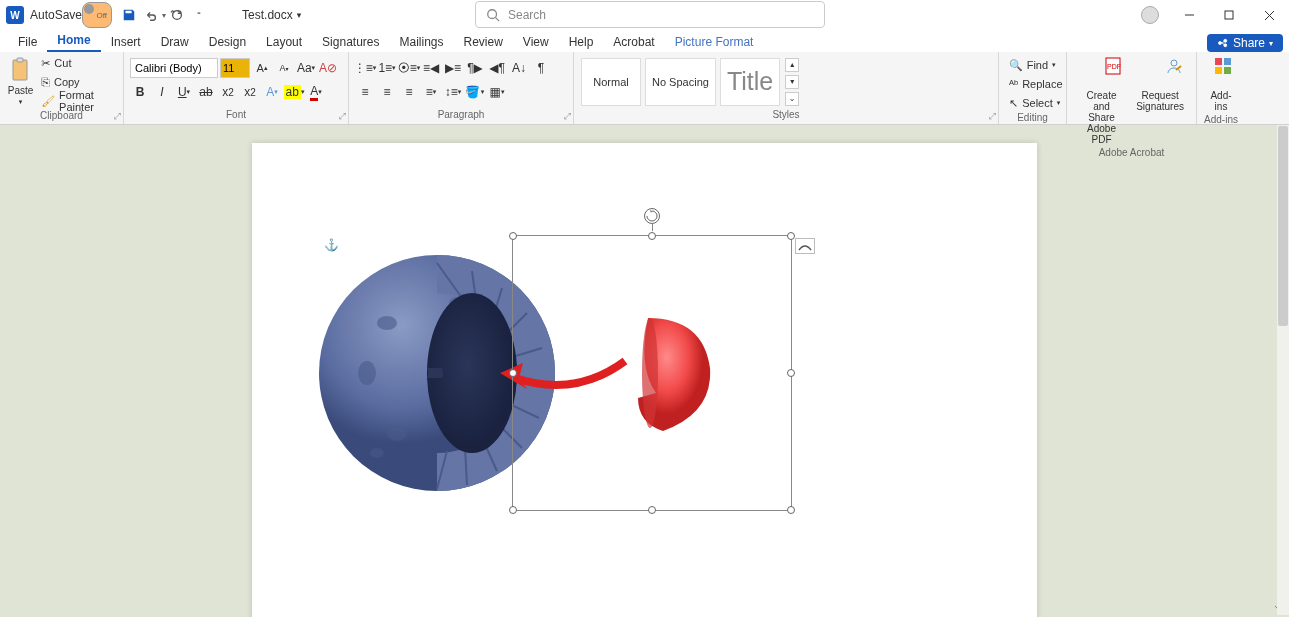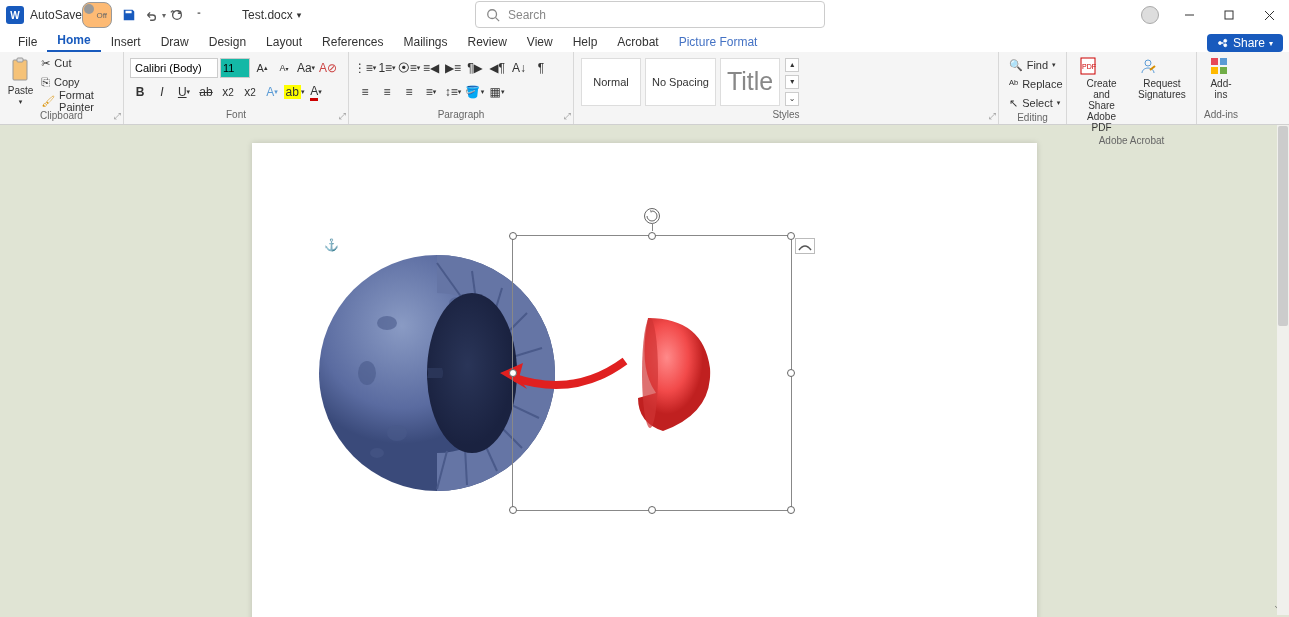--- a/index.html
+++ b/index.html
@@ -32,30 +32,30 @@
 .group-label { text-align: center; font-size: 10px; color: #666; padding-bottom: 2px; position: relative; }
 .group-launcher { position: absolute; right: 2px; bottom: 2px; font-size: 9px; color: #888; }
 
 .big-btn { width: 36px; height: 55px; display: flex; flex-direction: column; align-items: center; justify-content: center; gap: 2px; font-size: 10px; }
 .small-row { display: flex; flex-direction: column; gap: 1px; }
 .small-btn { display: flex; align-items: center; gap: 4px; padding: 1px 4px; font-size: 11px; height: 18px; }
 .icon-btn { width: 20px; height: 20px; display: flex; align-items: center; justify-content: center; font-size: 12px; }
 
 .font-row { display: flex; gap: 2px; align-items: center; }
 .font-select { width: 88px; height: 20px; border: 1px solid #ccc; background: #fff; font-size: 11px; padding: 0 4px; }
-.size-select { width: 30px; height: 20px; border: 1px solid #ccc; background: #14b8a6; font-size: 11px; padding: 0 2px; }
+.size-select { width: 30px; height: 20px; border: 1px solid #ccc; background: #eab308; font-size: 11px; padding: 0 2px; }
 
 .style-item { min-width: 60px; height: 48px; border: 1px solid #ddd; background: #fff; display: flex; align-items: center; justify-content: center; font-size: 11px; margin: 2px 1px; padding: 0 6px; }
 .style-title { font-size: 25px; color: #888; }
 .style-heading1 { font-size: 16px; color: #5b9bd5; }
 .style-heading2 { font-size: 13px; color: #5b9bd5; }
 .style-scroll { display: flex; flex-direction: column; justify-content: space-between; height: 48px; margin: 2px 0 2px 2px; }
 .style-scroll div { width: 14px; height: 14px; border: 1px solid #ccc; background: #fff; font-size: 8px; text-align: center; line-height: 12px; }
 
-.big-vertical { display: flex; flex-direction: column; align-items: flex-start; justify-content: center; padding: 2px 6px; font-size: 10px; text-align: center; gap: 2px; }
+.big-vertical { display: flex; flex-direction: column; align-items: flex-end; justify-content: center; padding: 2px 6px; font-size: 10px; text-align: center; gap: 14px; }
 
 
 .doc-area { height: 493px; overflow: auto; display: flex; justify-content: center; padding-top: 18px; }
 .page { width: 785px; height: 1000px; background: #fff; box-shadow: 0 0 6px rgba(0,0,0,.15); position: relative; }
 
 
 .sel-box { position: absolute; left: 260px; top: 92px; width: 280px; height: 276px; border: 1px solid #888; }
 .handle { position: absolute; width: 8px; height: 8px; background: #fff; border: 1px solid #666; border-radius: 50%; }
 .h-tl { left: -4px; top: -4px; } .h-tm { left: calc(50% - 4px); top: -4px; } .h-tr { right: -4px; top: -4px; }
 .h-ml { left: -4px; top: calc(50% - 4px); } .h-mr { right: -4px; top: calc(50% - 4px); }
@@ -136,21 +136,21 @@
   </div>
 </div>
 
 <div class="tabs">
   <div class="tab">File</div>
   <div class="tab active">Home</div>
   <div class="tab">Insert</div>
   <div class="tab">Draw</div>
   <div class="tab">Design</div>
   <div class="tab">Layout</div>
-  <div class="tab">References</div>
+  <div class="tab">Signatures</div>
   <div class="tab">Mailings</div>
   <div class="tab">Review</div>
   <div class="tab">View</div>
   <div class="tab">Help</div>
   <div class="tab">Acrobat</div>
   <div class="tab context">Picture Format</div>
   <div class="share-btn">
     <svg width="12" height="12" viewBox="0 0 16 16">
         <path fill="#fff" d="M11 3a2 2 0 100 4 2 2 0 000-4zM4 6a2 2 0 100 4 2 2 0 000-4zm7 3a2 2 0 100 4 2 2 0 000-4zM6 8l4-2M6 8l4 2" stroke="#fff"></path>
       </svg>

